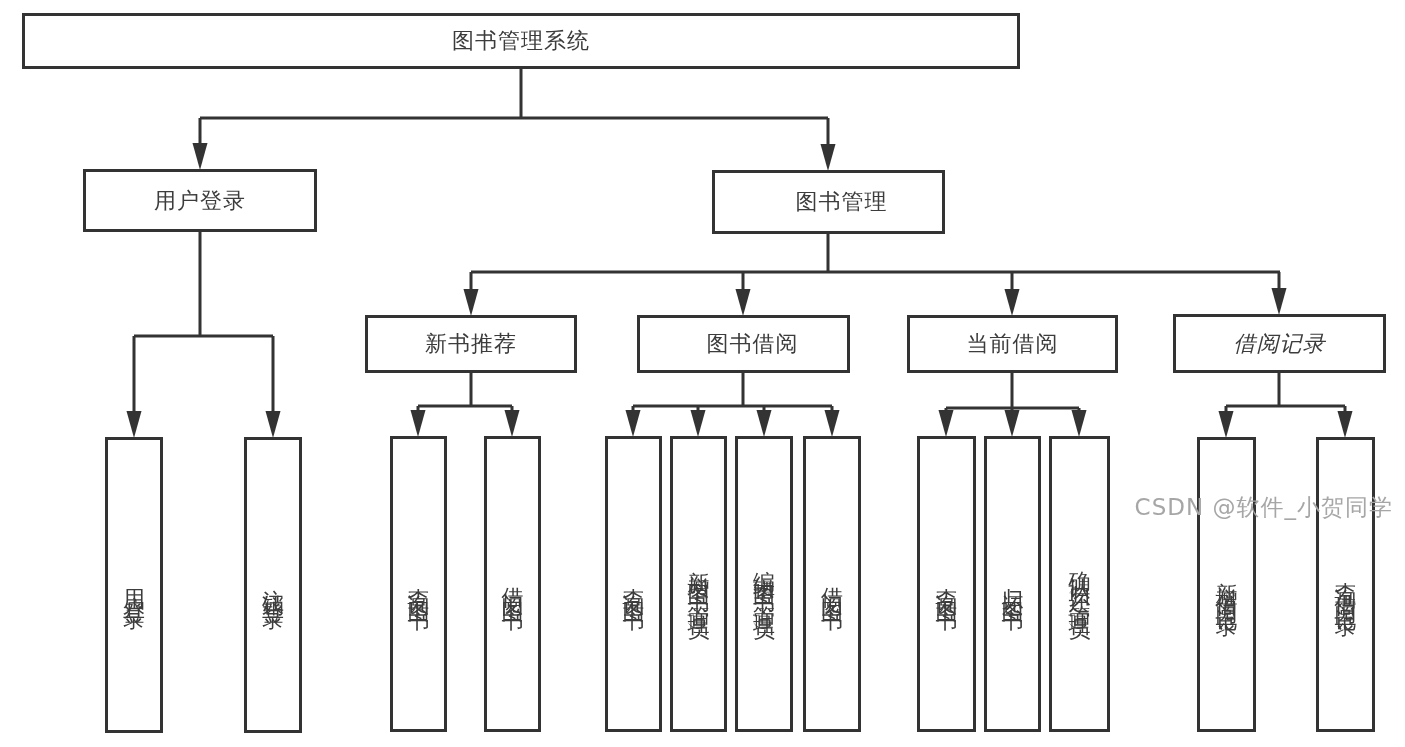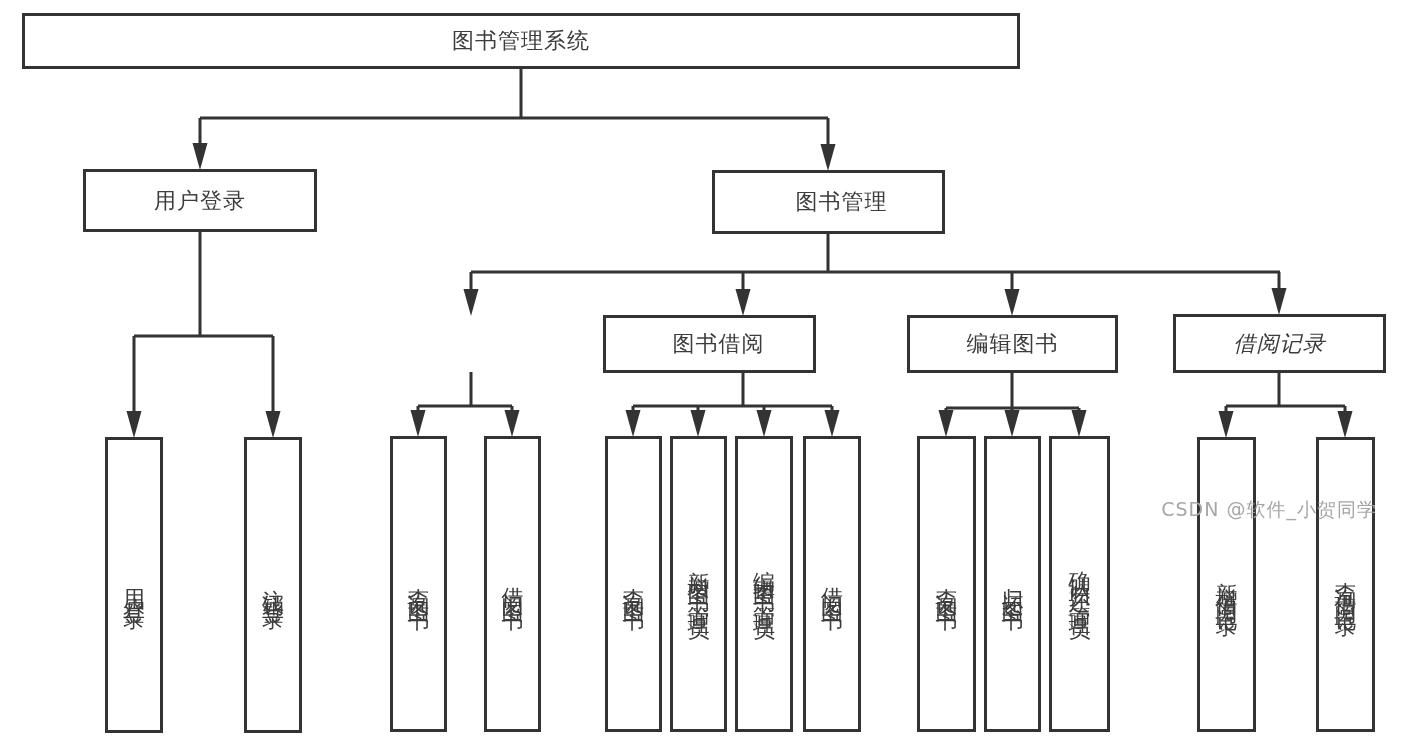--- a/index.html
+++ b/index.html
@@ -30,22 +30,22 @@
   .vbox .vlbl {
     writing-mode: vertical-rl;
     text-orientation: mixed;
     font-size: 22px;
     letter-spacing: 7px;
     line-height: 1;
     white-space: nowrap;
   }
   .watermark {
     position: absolute; z-index: 5;
-    right: 28px; bottom: 3px;
-    font-size: 19px; letter-spacing: 1px;
+    right: 12px; bottom: 3px;
+    font-size: 23px; letter-spacing: 1px;
     color: var(--watermark-color);
     white-space: nowrap;
   }
 </style>
 </head>
 <body>
 
 <div class="stage">
 
   <svg class="wires" width="1405" height="747" viewBox="0 0 1405 747">
@@ -95,25 +95,28 @@
     <span class="lbl">图书管理系统</span>
   </div>
 
   <div class="hbox" style="left:83px;top:169px;width:234px;height:63px;">
     <span class="lbl">用户登录</span>
   </div>
   <div class="hbox" style="left:712px;top:170px;width:233px;height:64px;padding-left:26px;">
     <span class="lbl">图书管理</span>
   </div>
 
-  <div class="hbox" style="left:603px;top:315px;width:213px;height:58px;padding-left:18px;">
+  <div class="hbox" style="left:365px;top:315px;width:212px;height:58px;">
+    <span class="lbl">新书推荐</span>
+  </div>
+  <div class="hbox" style="left:637px;top:315px;width:213px;height:58px;padding-left:18px;">
     <span class="lbl">图书借阅</span>
   </div>
   <div class="hbox" style="left:907px;top:315px;width:211px;height:58px;">
-    <span class="lbl">编辑图书</span>
+    <span class="lbl">当前借阅</span>
   </div>
   <div class="hbox" style="left:1173px;top:314px;width:213px;height:59px;font-style:italic;">
     <span class="lbl">借阅记录</span>
   </div>
 
   <div class="vbox" style="left:105px;top:437px;width:58px;height:296px;">
     <span class="vlbl">用户登录</span>
   </div>
   <div class="vbox" style="left:244px;top:437px;width:58px;height:296px;">
     <span class="vlbl">注销登录</span>

